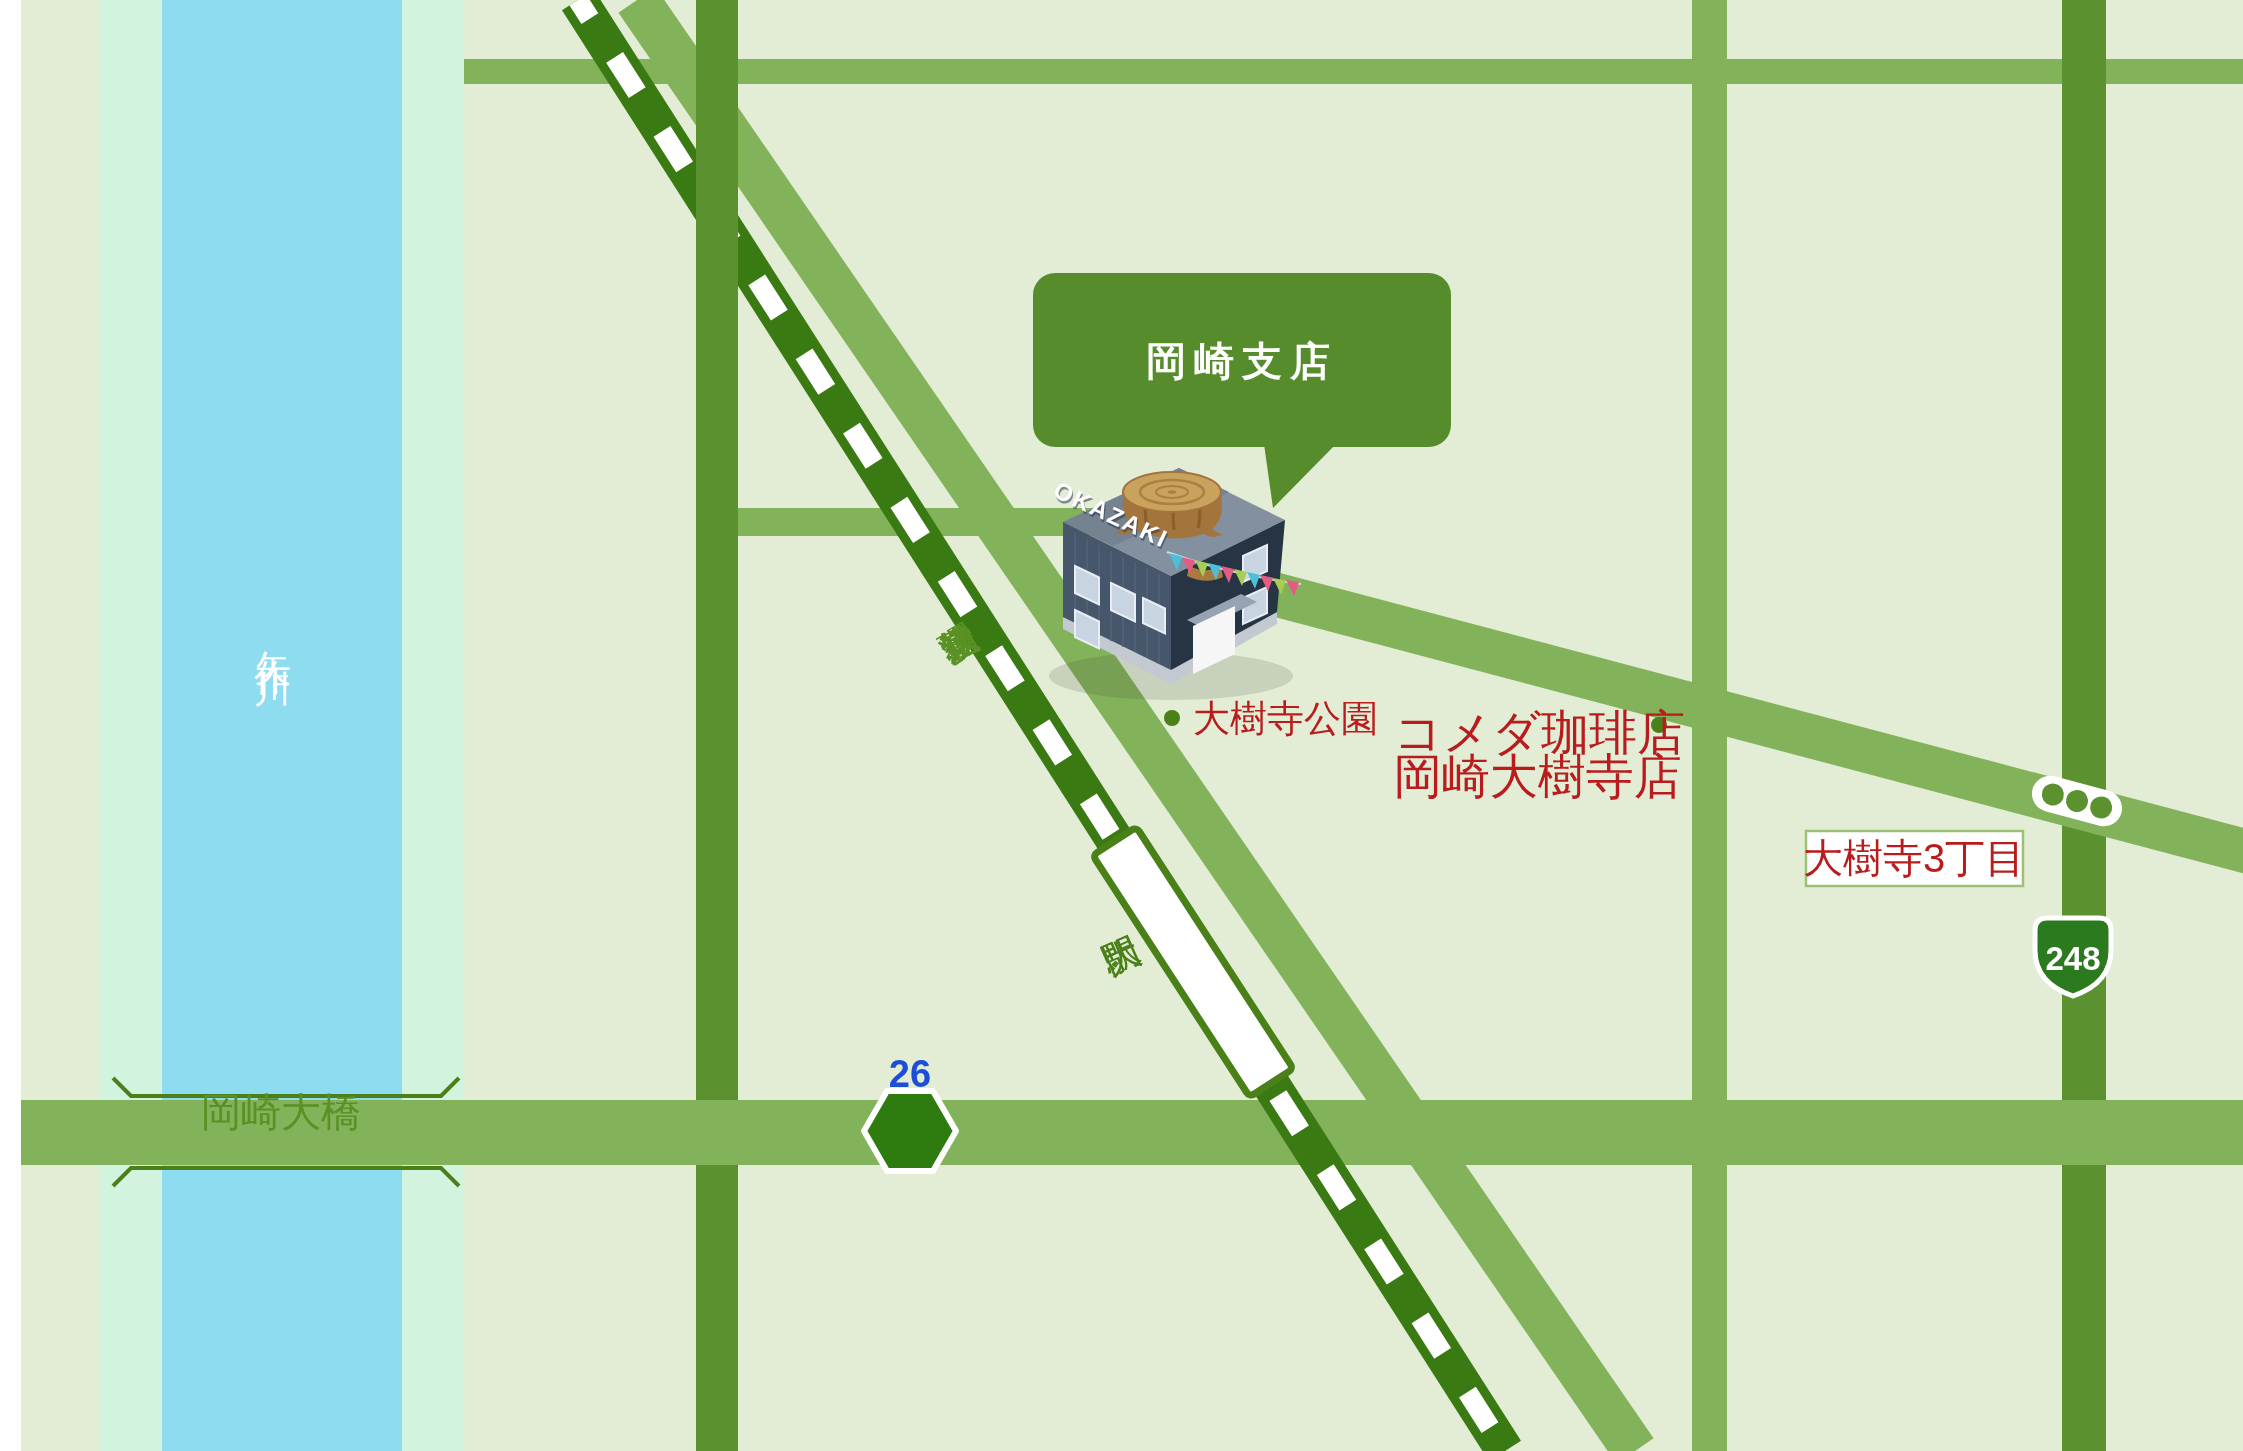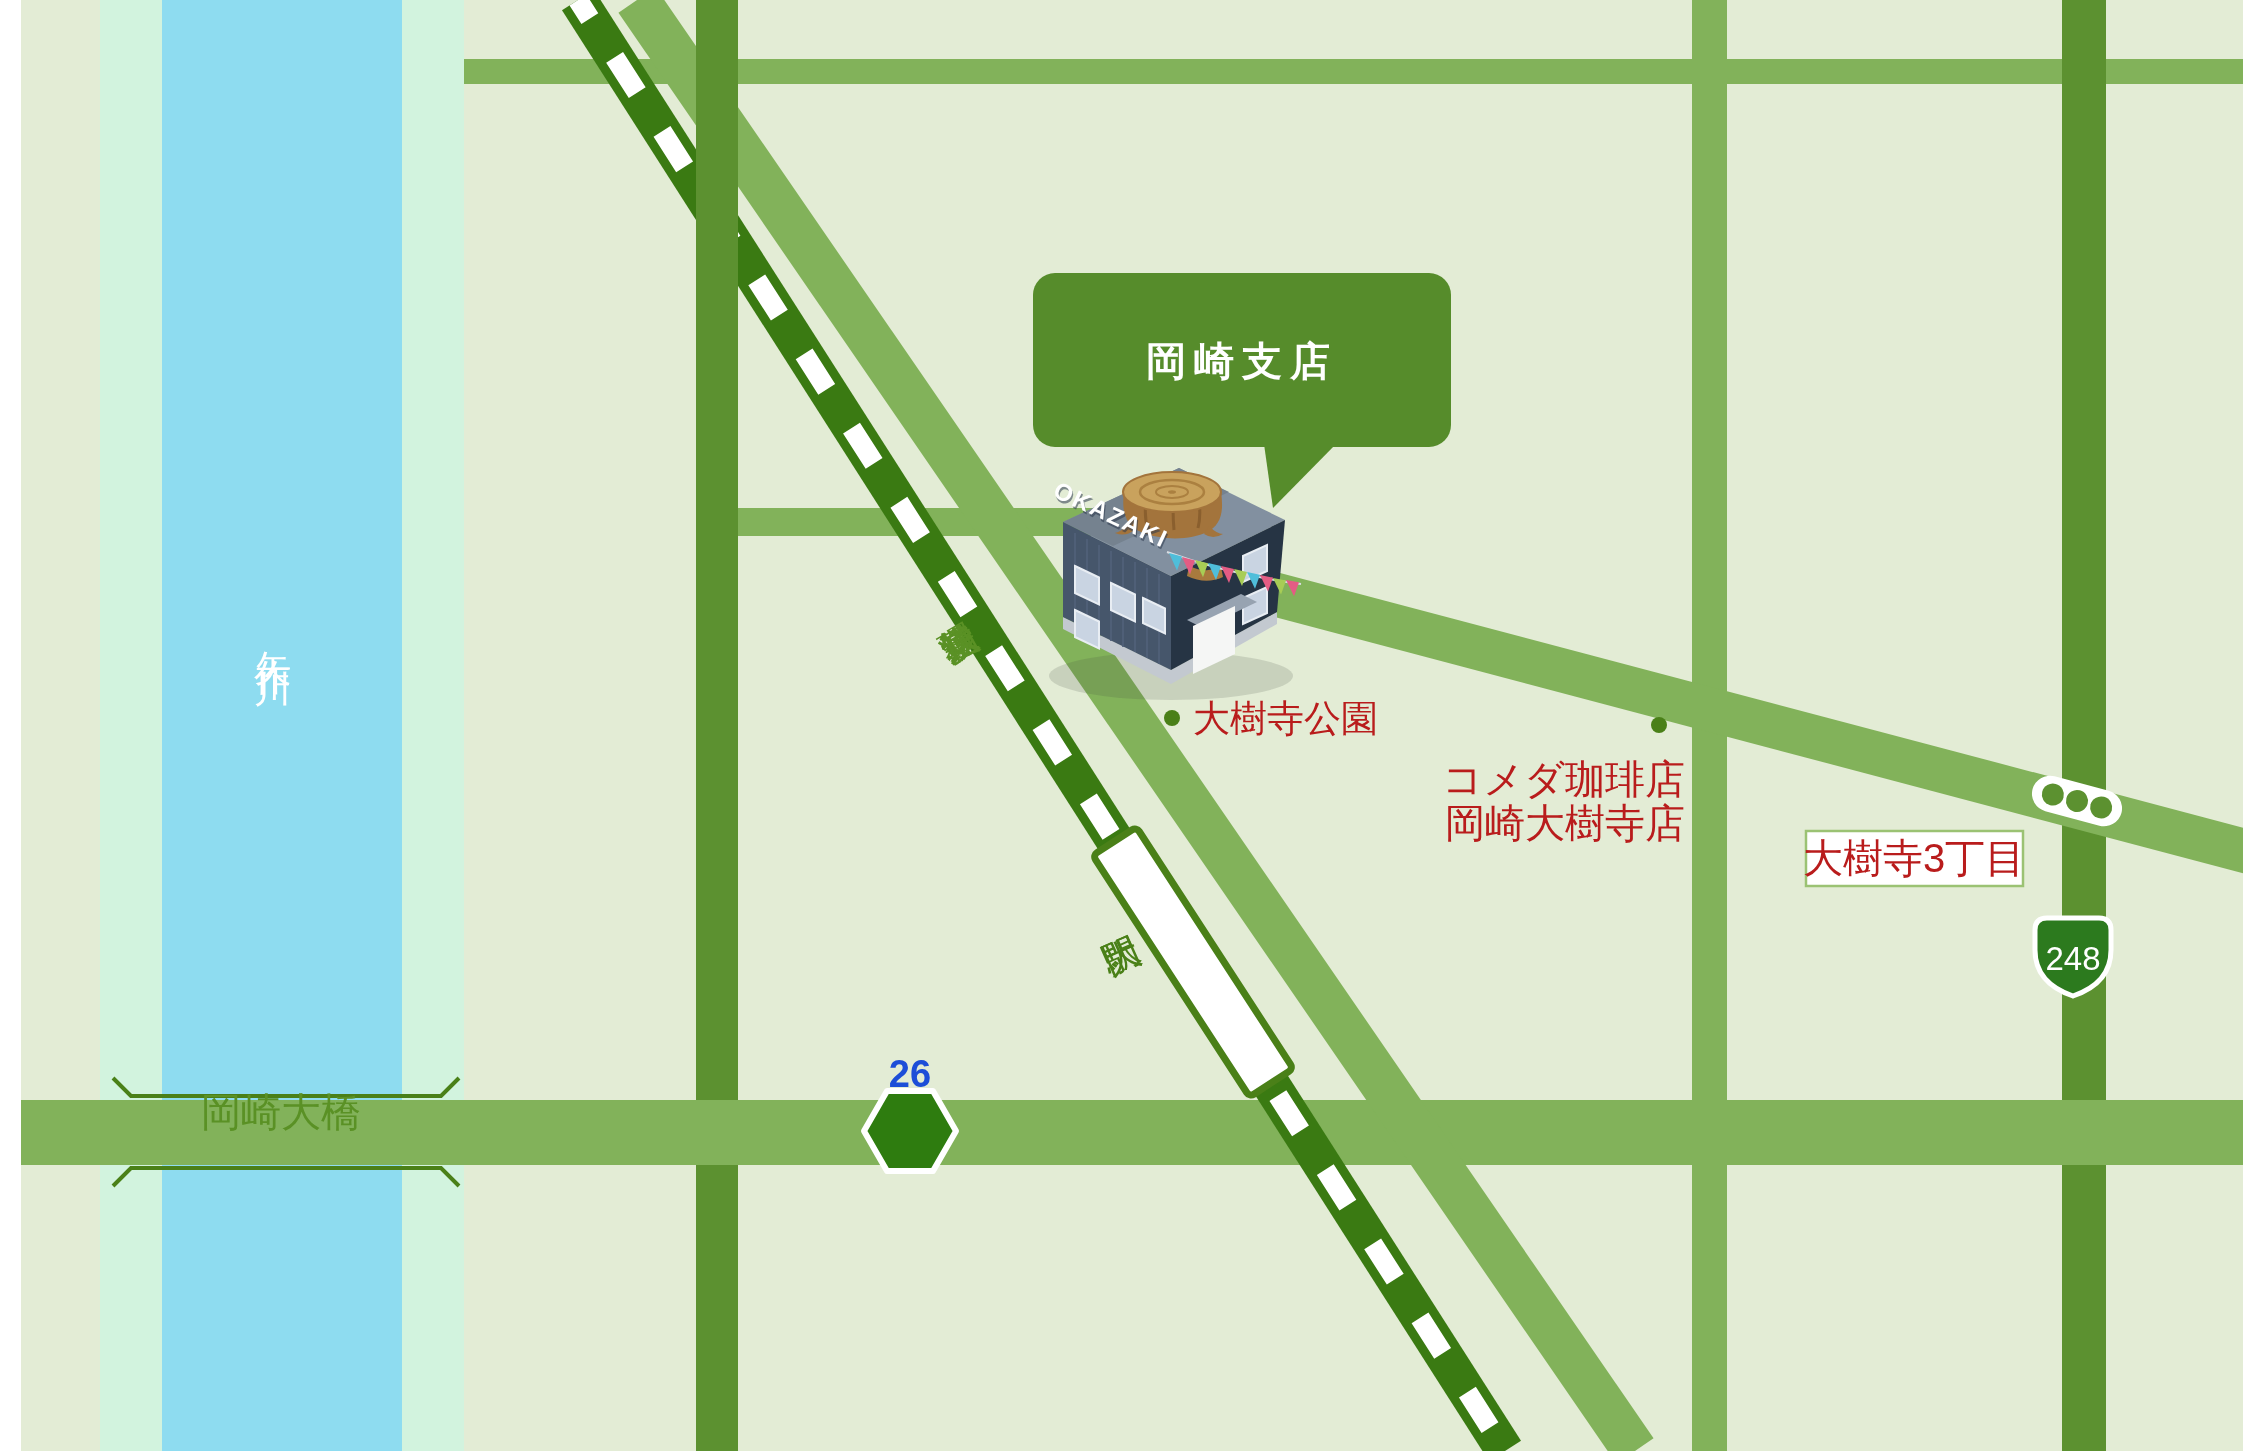--- a/index.html
+++ b/index.html
@@ -7,29 +7,29 @@
   #stage{position:relative;width:2243px;height:1451px;overflow:hidden;background:#e3ecd5;margin-left:21px;}
   #stage svg{position:absolute;left:0;top:0;display:block;}
   .lbl{position:absolute;white-space:nowrap;line-height:1.15;}
   .lbl-black{color:#b91c1c;}
   .lbl-green{color:#5a9125;}
   .lbl-white{color:#fff;}
   .center{transform:translate(-50%,-50%);}
   .vert{writing-mode:vertical-rl;text-orientation:upright;}
   #branch-label{left:1221px;top:361px;font-size:40px;font-weight:bold;letter-spacing:8px;color:#fff;}
   #park-label{left:1172px;top:698px;font-size:37px;}
-  #cafe-label{right:579px;top:757px;font-size:40px;text-align:right;line-height:44px;}
+  #cafe-label{right:579px;top:711px;font-size:48px;line-height:44px;}
   #district-label{left:1893px;top:858px;font-size:40px;}
   #bridge-label{left:260px;top:1112px;font-size:40px;}
   #river-label{left:251px;top:621px;transform:translateX(-50%);font-size:37px;letter-spacing:10px;}
   #station-label{left:1082px;top:914px;transform:translateX(-50%) rotate(-24deg);transform-origin:top center;font-size:36px;color:#4a8018;}
   #railway-label{left:915px;top:603px;transform:translateX(-50%) rotate(-30deg);transform-origin:top center;font-size:36px;}
   #okazaki-sign{left:1040px;top:476px;transform:rotate(25deg);transform-origin:0 0;font-size:24px;font-weight:bold;letter-spacing:2px;color:#fff;text-shadow:2px 2px 0 rgba(44,56,76,.55);}
   #badge26-label{left:889px;top:1075px;font-size:38px;font-weight:bold;color:#1d4ed8;}
-  #badge248-label{left:2052px;top:959px;font-size:33px;font-weight:normal;color:#fff;text-align:center;}
+  #badge248-label{left:2052px;top:959px;font-size:33px;font-weight:bold;color:#fff;text-align:center;}
 </style>
 </head>
 <body>
 
 <div id="stage">
   <svg width="2243" height="1451" viewBox="0 0 2243 1451">
 
     <rect x="0" y="0" width="2243" height="1451" fill="#e3ecd5"></rect>
 
     <rect x="79" y="0" width="62" height="1451" fill="#d2f3de"></rect>

